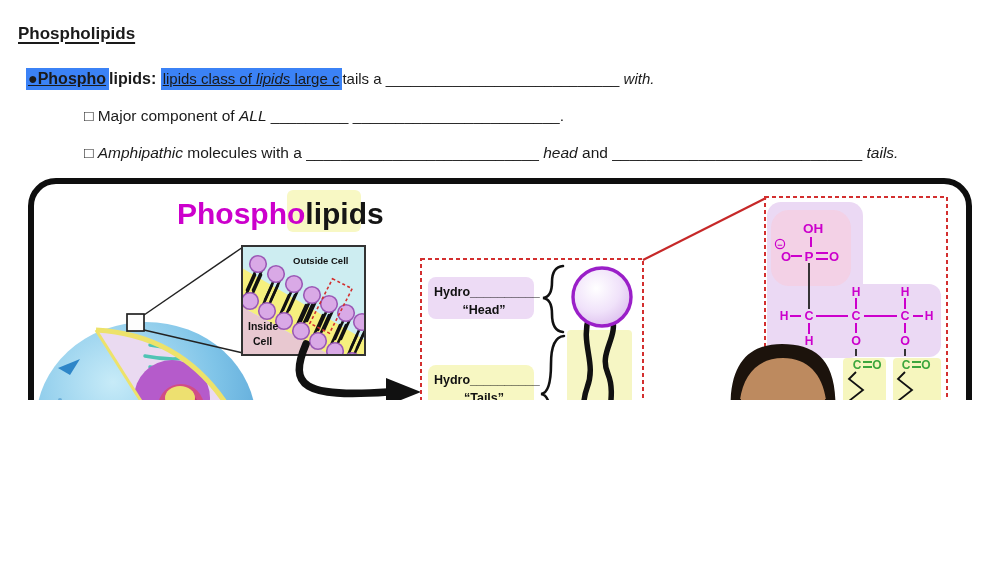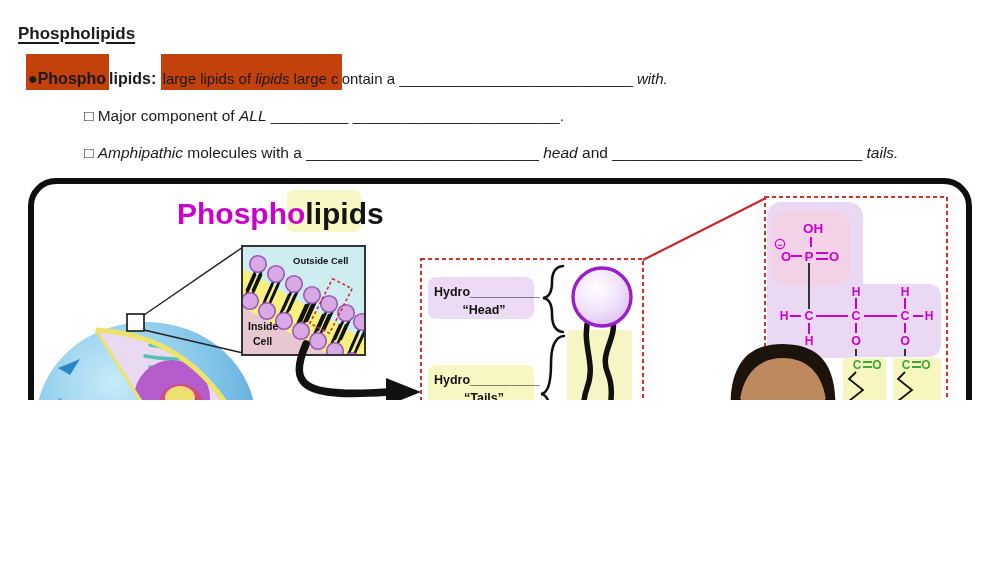--- a/index.html
+++ b/index.html
@@ -6,21 +6,21 @@
   #page{position:relative;width:1000px;height:400px;background:#fff;overflow:hidden;
         font-family:"Liberation Sans","DejaVu Sans",sans-serif;color:#1a1a1a;}
   .note-line{position:absolute;white-space:nowrap;}
   #heading{left:18px;top:24px;font-size:17px;font-weight:700;text-decoration:underline;text-decoration-thickness:2px;text-underline-offset:3px;}
   #line1{left:26px;top:70px;font-size:15px;}
   #line1 .b{font-size:16px;}
   #line2{left:84px;top:107px;font-size:15.5px;}
   #line3{left:84px;top:144px;font-size:15.5px;}
   .b{font-weight:700;}
   .i{font-style:italic;}
-  .hl{background:#c2410c;padding:16px 3px 3px 2px;}
+  .hl{background:#3b82f6;padding:2px 3px 3px 2px;text-decoration:underline;}
   #board{position:absolute;left:28px;top:178px;width:932px;height:356px;
          border:6px solid #0e0e0e;border-radius:28px;background:#fff;}
   #scene{position:absolute;left:0;top:0;width:1000px;height:562px;}
   svg text{font-family:"Liberation Sans","DejaVu Sans",sans-serif;}
   .ltail{stroke:#111;stroke-width:2.6;stroke-linecap:round;}
   .lhead{fill:#D9A9E6;stroke:#9B59B6;stroke-width:1.6;}
   .bondM{stroke:#CC00CC;stroke-width:2;}
   .bondK{stroke:#222;stroke-width:1.8;}
   .bondG{stroke:#3DA63D;stroke-width:2;}
   .atomM{fill:#CC00CC;font-weight:700;}
@@ -32,21 +32,21 @@
   .golgi{fill:none;stroke:#CFC22E;stroke-width:5;stroke-linecap:round;}
 </style>
 </head>
 <body>
 
 <div id="page">
 
   <div id="heading" class="note-line">Phospholipids</div>
 
   <div id="line1" class="note-line">
-    <span class="b hl">●Phospho</span><span class="b">lipids</span><span class="b">: </span><span class="hl"><span>large lipids of </span><span class="i">lipids</span><span> large c</span></span><span>ontain a </span><span>____________________________</span><span class="i"> with.</span>
+    <span class="b hl">●Phospho</span><span class="b">lipids</span><span class="b">: </span><span class="hl"><span>lipids class of </span><span class="i">lipids</span><span> large c</span></span><span>tails a </span><span>____________________________</span><span class="i"> with.</span>
   </div>
 
   <div id="line2" class="note-line">
     <span>□ </span><span>Major component of </span><span class="i">ALL</span><span> _________</span><span> ________________________</span><span>.</span>
   </div>
 
   <div id="line3" class="note-line">
     <span>□ </span><span class="i">Amphipathic</span><span> molecules with a </span><span>___________________________</span><span class="i"> head</span><span> and </span><span>_____________________________</span><span class="i"> tails.</span>
   </div>
 

